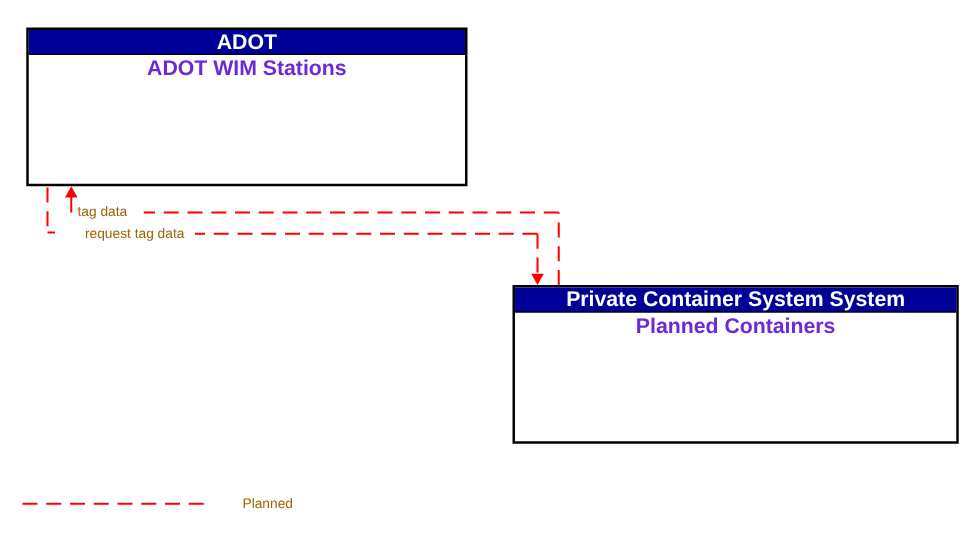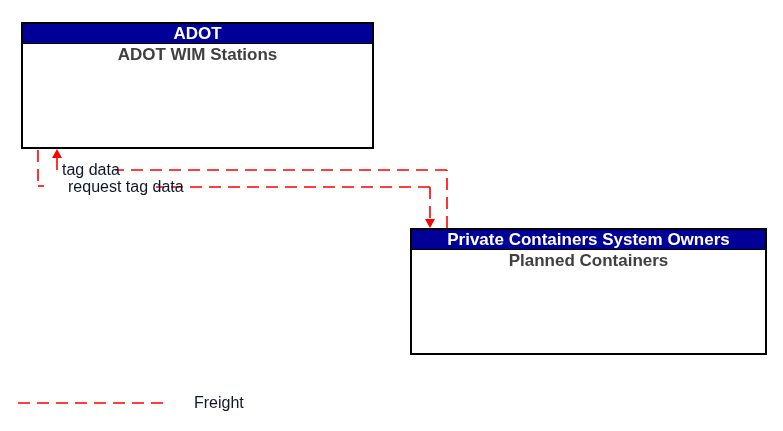--- a/index.html
+++ b/index.html
@@ -36,31 +36,31 @@
     background: #000099;
     color: #ffffff;
     font-size: 17px;
     font-weight: bold;
     text-align: center;
     border-bottom: 1px solid #000000;
     white-space: nowrap;
     overflow: hidden;
   }
   .entity-element {
-    color: #404040;
+    color: #6d28d9;
     font-size: 17px;
     font-weight: bold;
     text-align: center;
     padding-top: 1px;
     white-space: nowrap;
   }
   .flow-label {
     position: absolute;
-    color: #0f172a;
-    font-size: 16px;
+    color: #a16207;
+    font-size: 11px;
     line-height: 14px;
     white-space: nowrap;
   }
   .flow-label-tag-data     { left: 62px;  top: 163px; }
   .flow-label-request-tag  { left: 44px;  top: 180px; margin-left: 24px; }
   .legend-label            { left: 194px; top: 396px; }
 </style>
 </head>
 <body>
 
@@ -81,22 +81,22 @@
 
     <line x1="18" y1="403" x2="170" y2="403" stroke="#ff0000" stroke-width="1.6" stroke-dasharray="12 7"></line>
   </svg>
 
   <div class="entity entity-box1">
     <div class="entity-header">ADOT</div>
     <div class="entity-element">ADOT WIM Stations</div>
   </div>
 
   <div class="entity entity-box2">
-    <div class="entity-header">Private Containers System Owners</div>
+    <div class="entity-header">Private Container System System</div>
     <div class="entity-element">Planned Containers</div>
   </div>
 
   <span class="flow-label flow-label-tag-data">tag data</span>
   <span class="flow-label flow-label-request-tag">request tag data</span>
 
-  <span class="flow-label legend-label">Freight</span>
+  <span class="flow-label legend-label">Planned</span>
 
 </div>
 
 </body></html>

